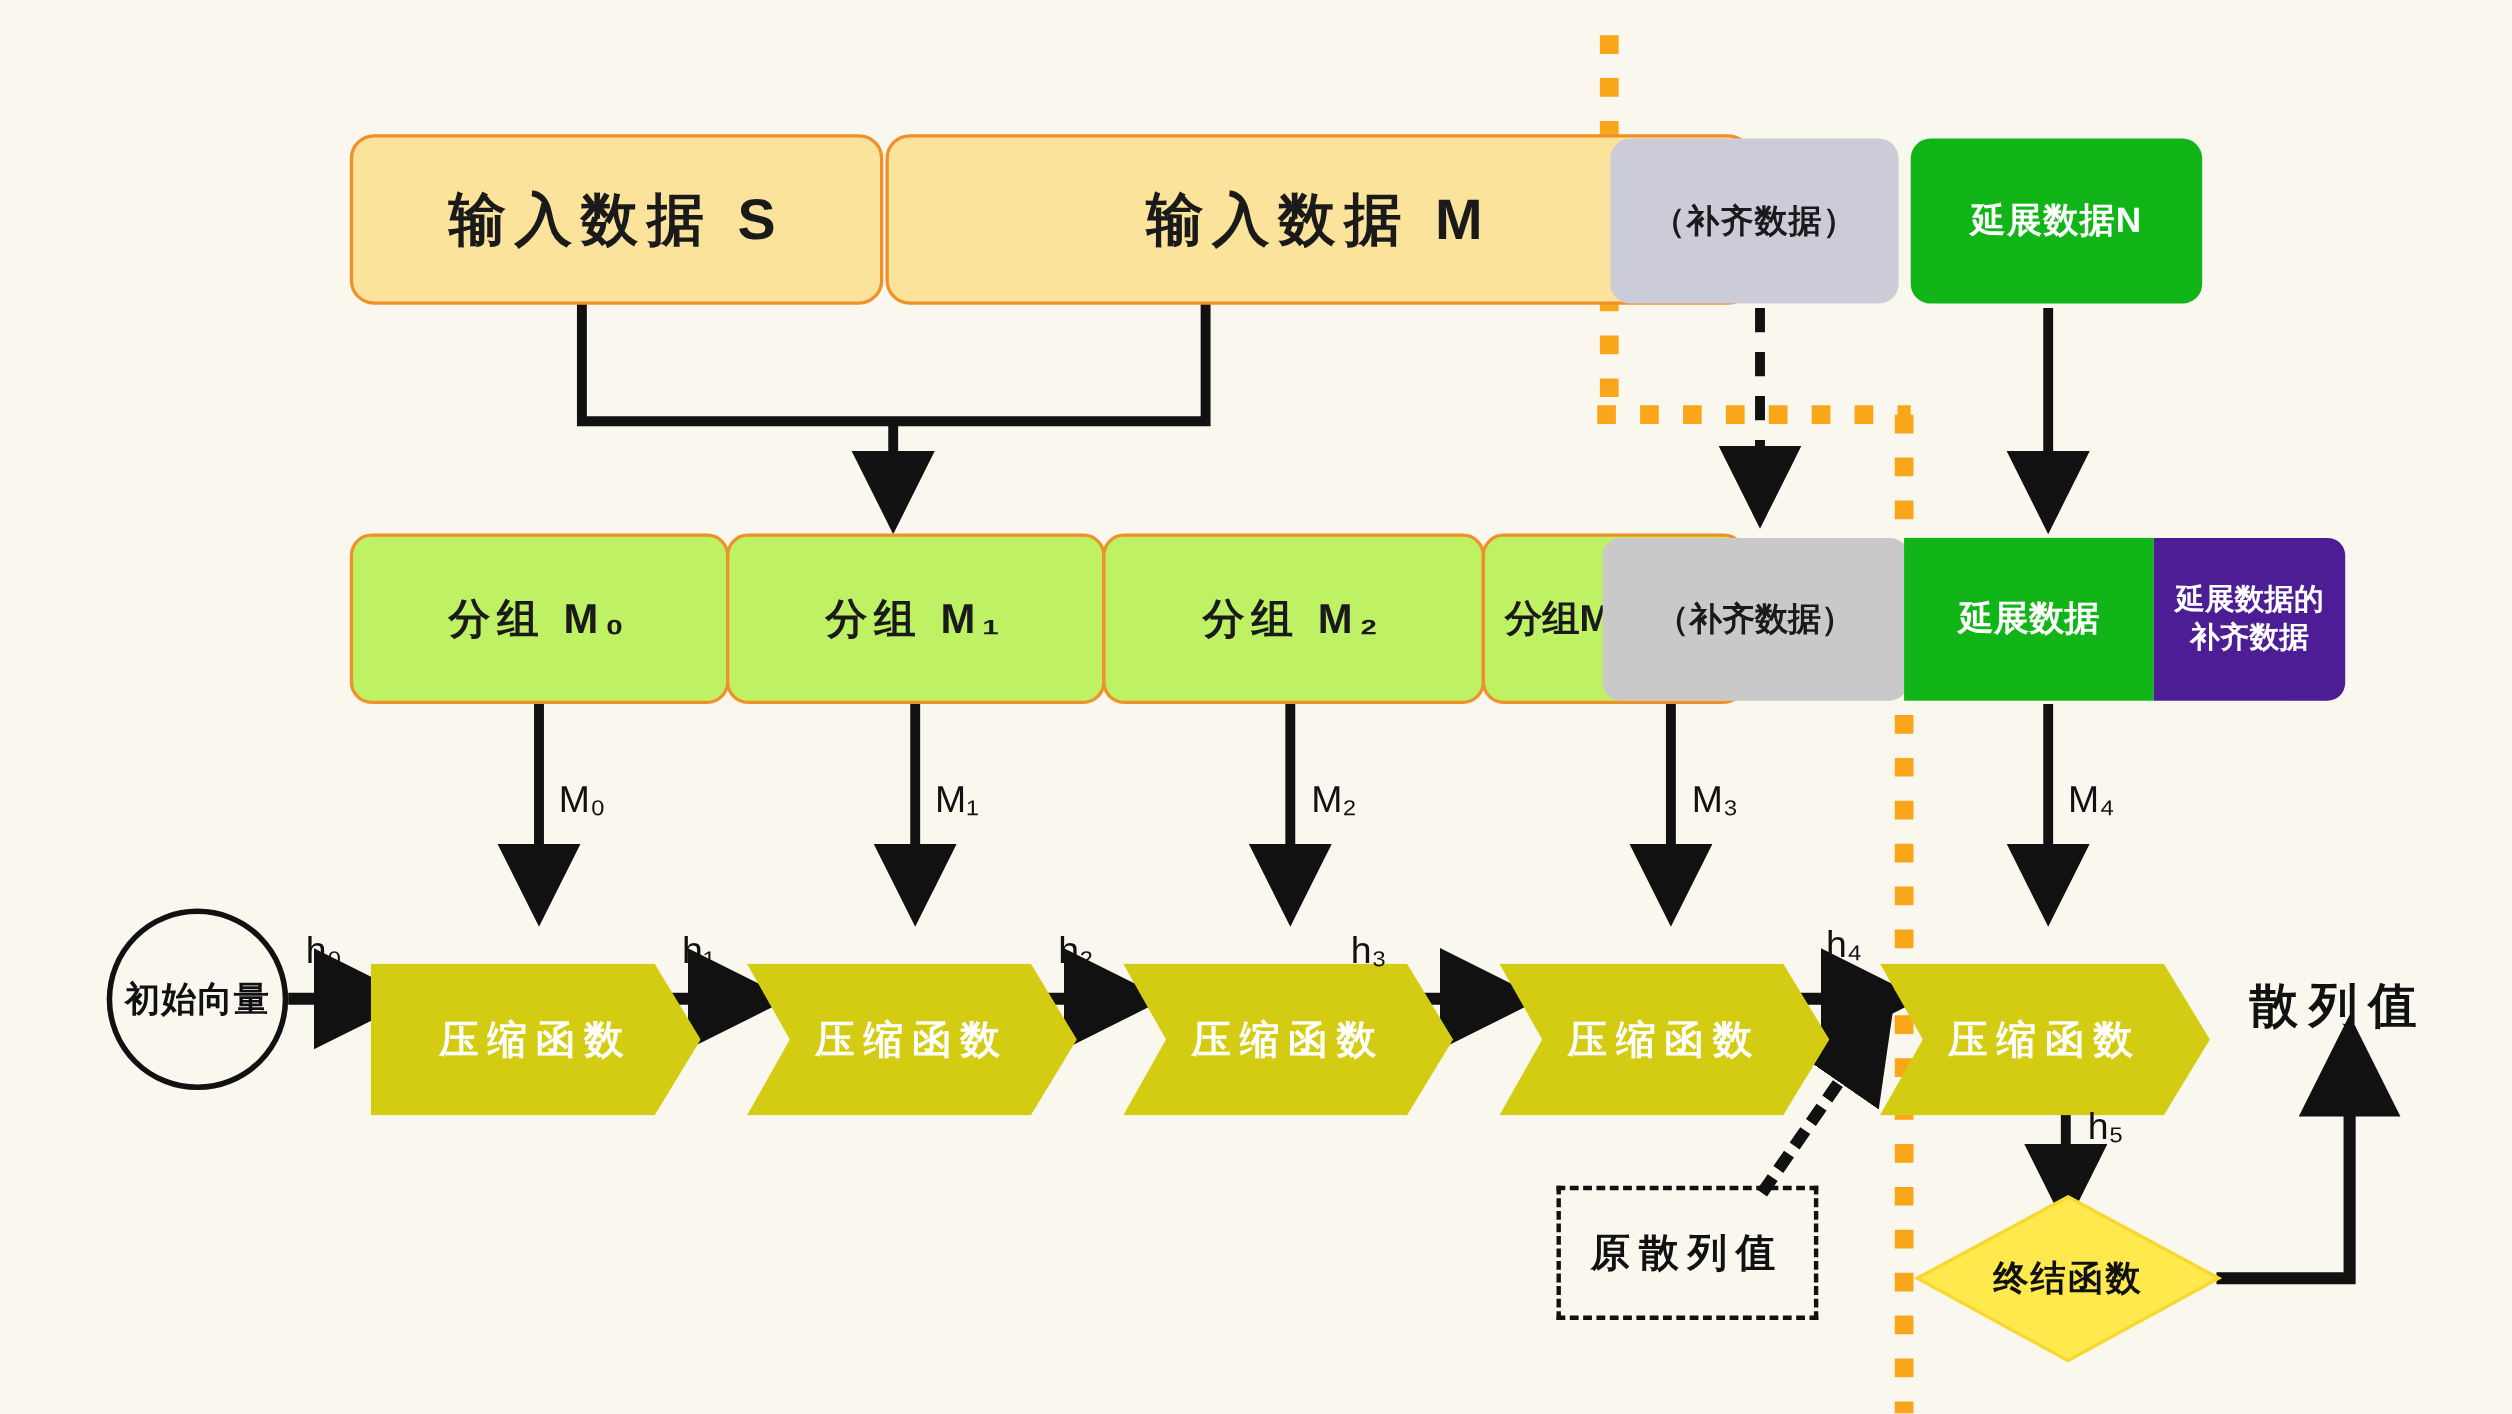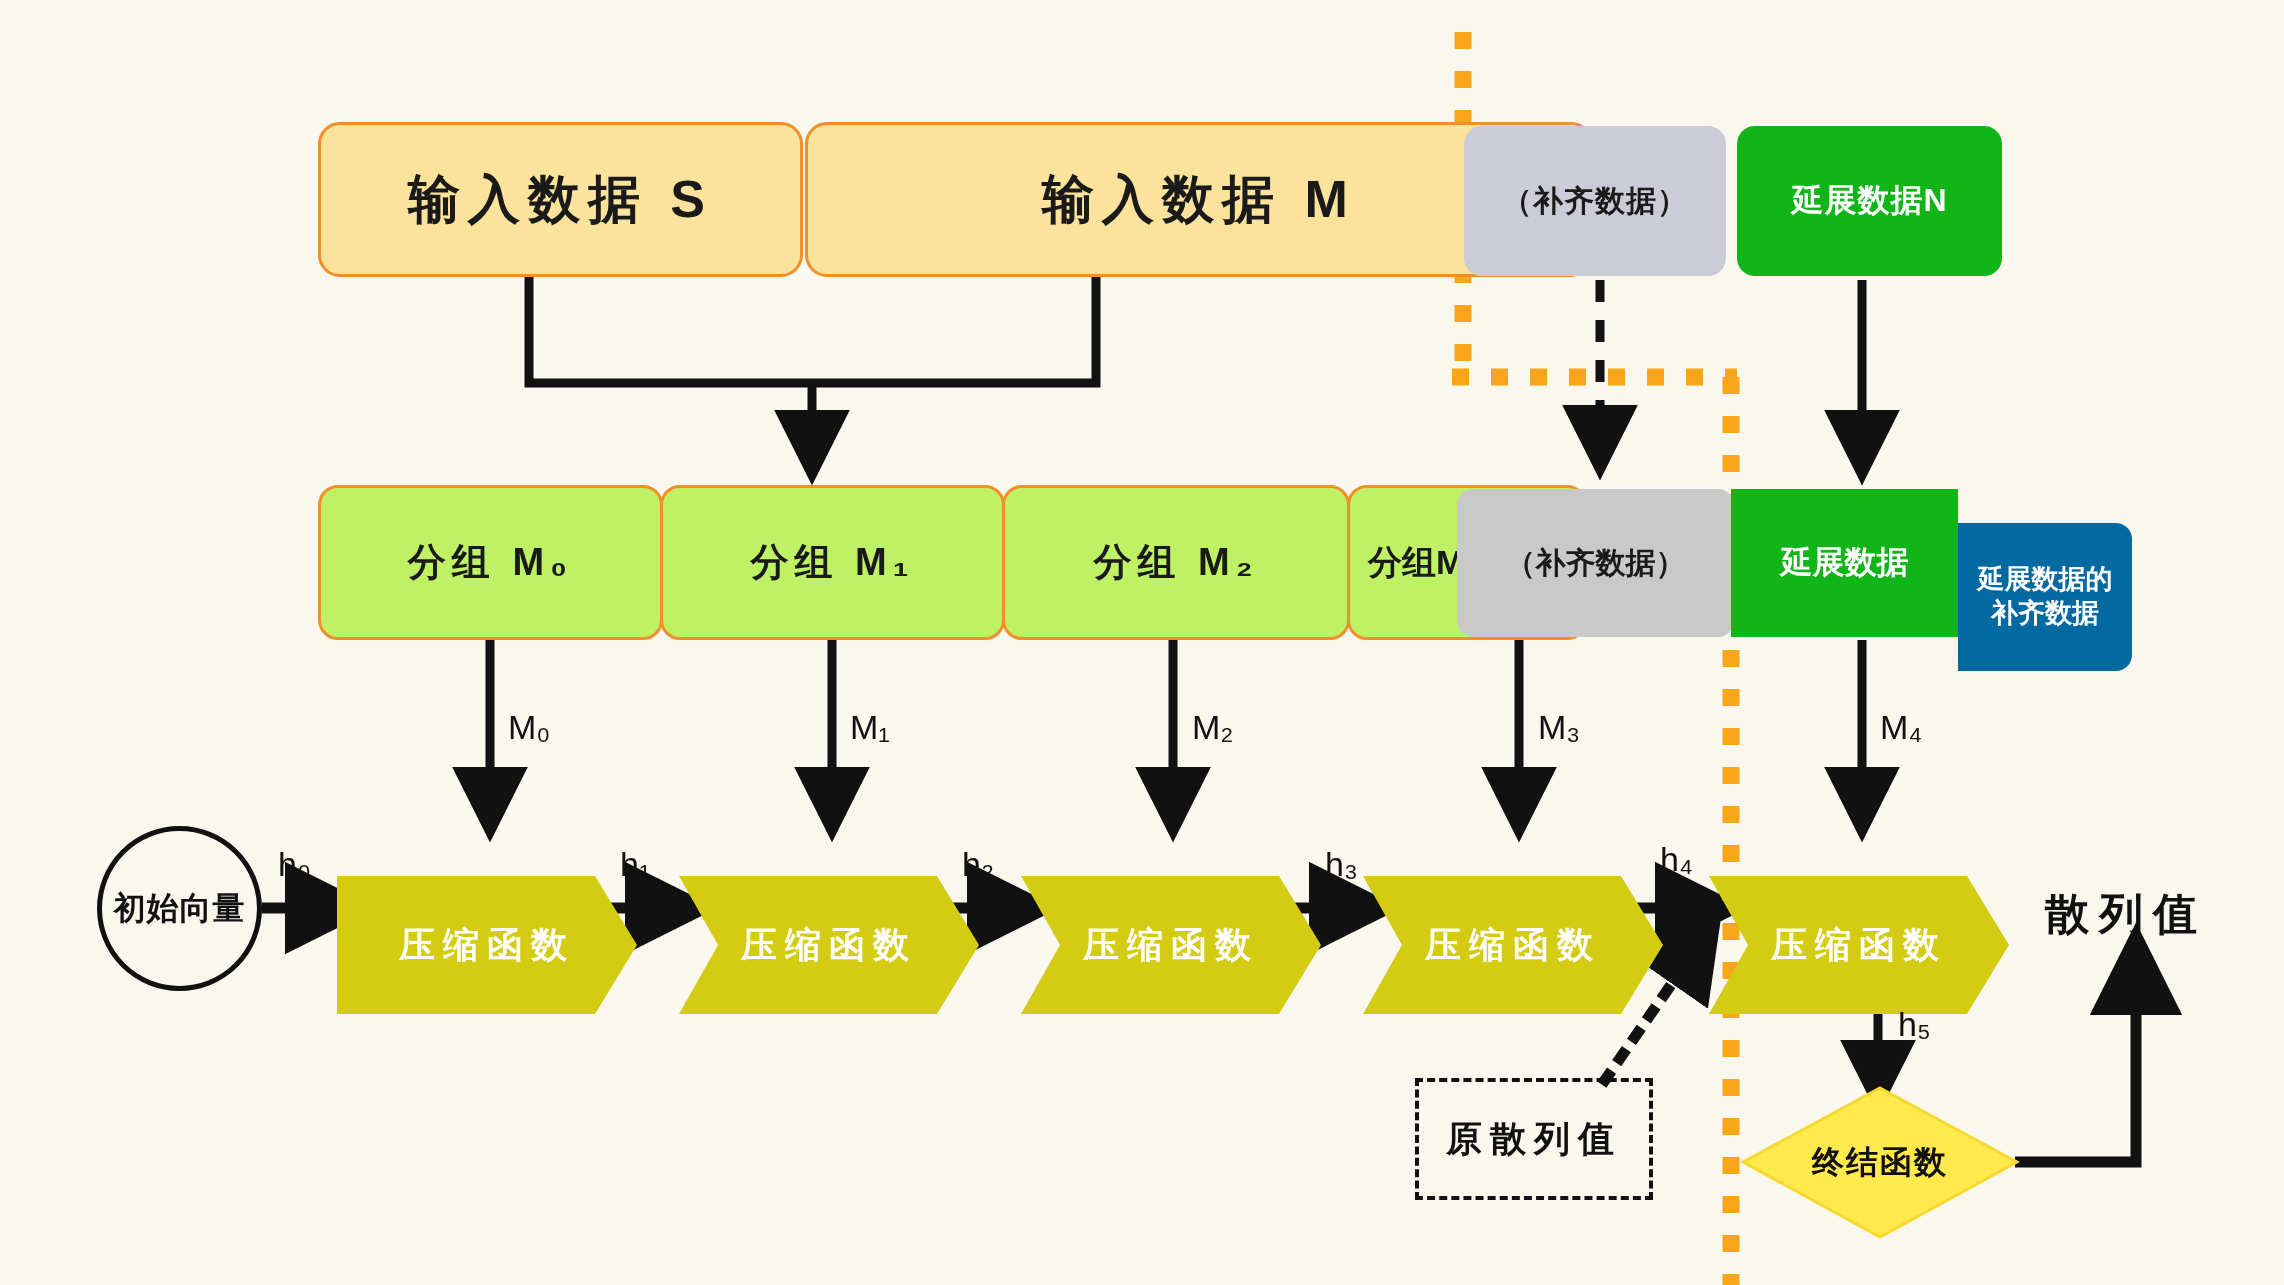--- a/index.html
+++ b/index.html
@@ -36,22 +36,22 @@
   }
   .blockbox.tight{letter-spacing:0px;font-size:34px;}
   .padbox2{
     background:#c9c9c9;border-radius:16px;color:#1a1a1a;
     font-size:30px;font-weight:600;
   }
   .greenbox2{
     background:#12b518;color:#ffffff;font-size:32px;font-weight:700;
   }
   .salmonbox{
-    background:#0369a1;border-radius:0 16px 16px 0;color:#ffffff;
-    font-size:27px;font-weight:700;line-height:1.25;margin-top:34px;
+    background:#4c1d95;border-radius:0 16px 16px 0;color:#ffffff;
+    font-size:27px;font-weight:700;line-height:1.25;
   }
 
   
   .chev{
     background:#d4cc12;color:#ffffff;font-size:36px;font-weight:600;letter-spacing:8px;
     clip-path:polygon(0 0, 86% 0, 100% 50%, 86% 100%, 0 100%, 13% 50%);
     margin-top:36px;
   }
   .chev.first{clip-path:polygon(0 0, 86% 0, 100% 50%, 86% 100%, 0 100%);}
 
@@ -207,21 +207,21 @@
   <div class="node chev" style="left:1363px;top:840px;width:300px;height:138px;">
     <span>压缩函数</span>
   </div>
   <div class="node chev" style="left:1709px;top:840px;width:300px;height:138px;">
     <span>压缩函数</span>
   </div>
 
   <div class="hlabel" style="left:278px;top:845px;">h₀</div>
   <div class="hlabel" style="left:620px;top:845px;">h₁</div>
   <div class="hlabel" style="left:962px;top:845px;text-align:center;">h₂</div>
-  <div class="hlabel" style="left:1325px;top:845px;">h₃</div>
+  <div class="hlabel" style="left:1228px;top:845px;">h₃</div>
   <div class="hlabel" style="left:1660px;top:840px;">h₄</div>
   <div class="hlabel" style="left:1898px;top:1005px;">h₅</div>
 
   <div class="diamond-wrap" style="left:1740px;top:1085px;width:280px;height:155px;">
     <svg width="280" height="155" viewBox="0 0 280 155">
       <polygon points="140,3 277,77 140,152 3,77" fill="#ffe94d" stroke="#f7d82e" stroke-width="3"></polygon>
     </svg>
     <div class="diamond-lbl">终结函数</div>
   </div>
 

